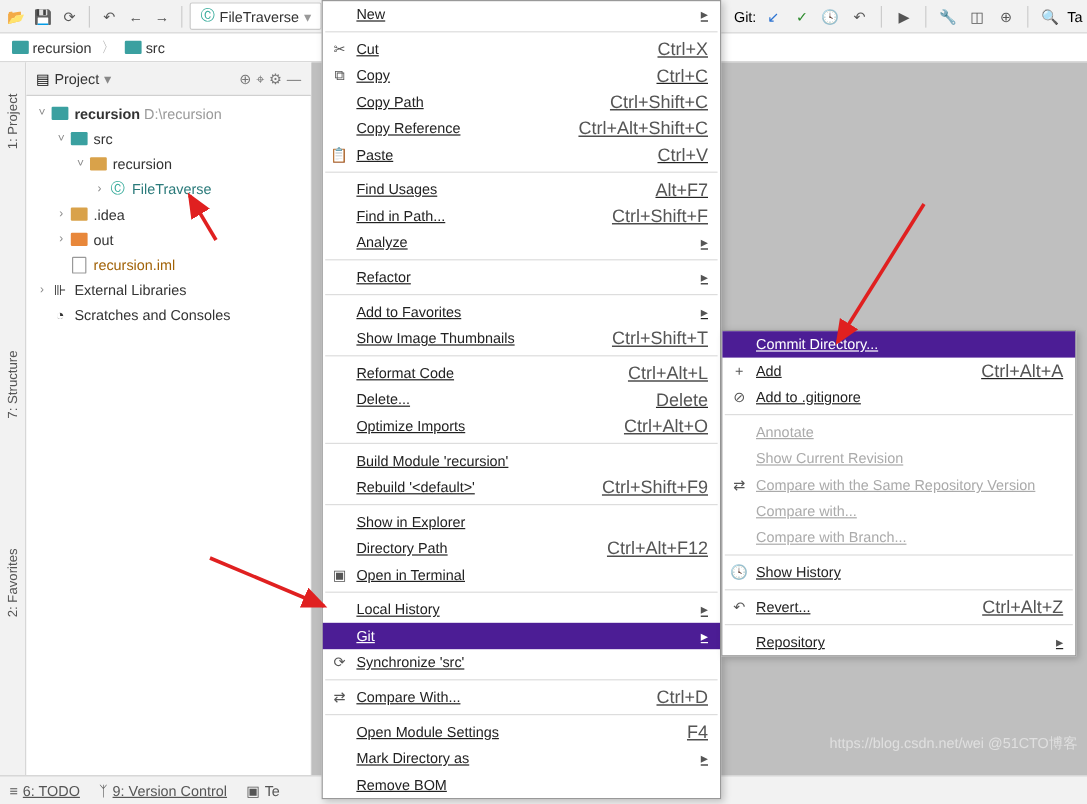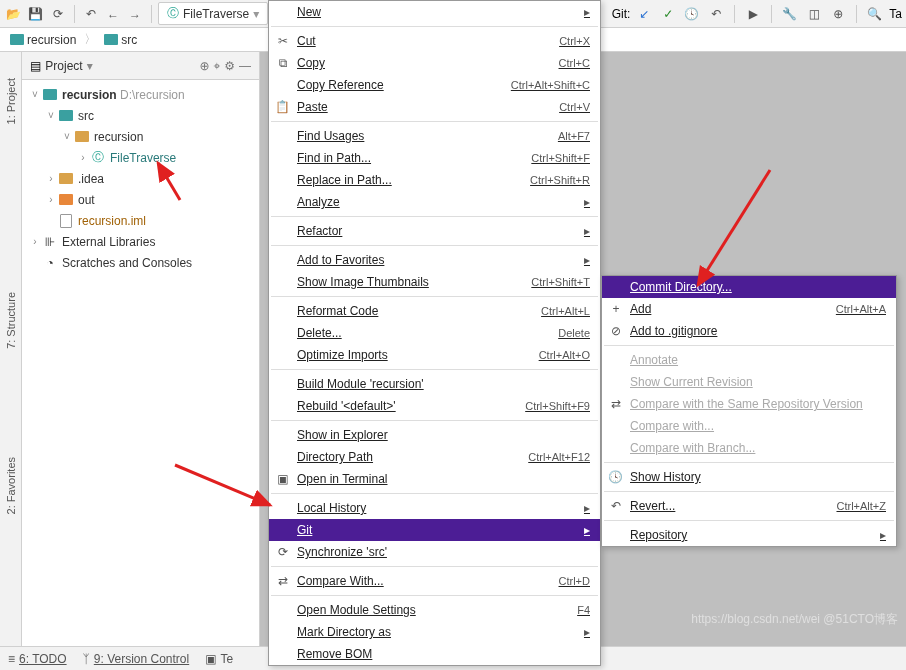--- a/index.html
+++ b/index.html
@@ -26,21 +26,21 @@
 .ind1{padding-left:22px}.ind2{padding-left:38px}.ind3{padding-left:54px}
 .muted{color:#999}
 .editor-area { flex:1; background:#bfbfbf; position:relative; display:flex; align-items:center; justify-content:center; }
 .hint { color:#333; font-size:15px; }
 .hint .lnk{ color:#2e5fb9; }
 .ctx-menu { position:absolute; background:#fff; border:1px solid #999; box-shadow:2px 2px 6px rgba(0,0,0,.2); z-index:10; }
 .ctx-menu.m1 { left:268px; top:0; width:333px; }
 .ctx-menu.m2 { left:601px; top:275px; width:296px; }
 .mi { display:flex; align-items:center; height:22px; padding:0 10px 0 28px; position:relative; color:#222;text-decoration:underline; }
 .mi .ic { position:absolute; left:6px; width:16px; text-align:center; color:#555; }
-.mi .sc { margin-left:auto; color:#555; font-size:11px; }
+.mi .sc { margin-left:auto; color:#555; font-size:15px; }
 .mi .sub { margin-left:auto; color:#555; }
 .mi.sel { background:#4c1d95; color:#fff; }
 .mi.sel .sc,.mi.sel .sub,.mi.sel .ic{ color:#fff; }
 .mi.dis { color:#aaa; }
 .msep { height:1px; background:#ddd; margin:3px 2px; }
 .statusbar { position:absolute; bottom:0; left:0; right:0; height:24px; background:#f2f2f2; border-top:1px solid #d0d0d0; display:flex; align-items:center; padding:0 8px; gap:16px; color:#555; }
 .sb-item { display:inline-flex; align-items:center; gap:4px; }
 .arrow-anno { position:absolute; pointer-events:none; z-index:20; }
 .fld-ico{width:14px;height:11px;background:#d9a24a;border-radius:1px;position:relative; }
 .fld-ico.teal{background:#3aa0a0}
@@ -187,40 +187,40 @@
       <span class="ic">✂</span>
       <span>Cut</span>
       <span class="sc">Ctrl+X</span>
     </div>
     <div class="mi">
       <span class="ic">⧉</span>
       <span>Copy</span>
       <span class="sc">Ctrl+C</span>
     </div>
     <div class="mi">
+      <span>Copy Path</span>
+      <span class="sc">Ctrl+Shift+C</span>
+    </div>
+    <div class="mi">
       <span>Copy Reference</span>
       <span class="sc">Ctrl+Alt+Shift+C</span>
     </div>
     <div class="mi">
       <span class="ic">📋</span>
       <span>Paste</span>
       <span class="sc">Ctrl+V</span>
     </div>
     <div class="msep"></div>
     <div class="mi">
       <span>Find Usages</span>
       <span class="sc">Alt+F7</span>
     </div>
     <div class="mi">
       <span>Find in Path...</span>
       <span class="sc">Ctrl+Shift+F</span>
-    </div>
-    <div class="mi">
-      <span>Replace in Path...</span>
-      <span class="sc">Ctrl+Shift+R</span>
     </div>
     <div class="mi">
       <span>Analyze</span>
       <span class="sub">▸</span>
     </div>
     <div class="msep"></div>
     <div class="mi">
       <span>Refactor</span>
       <span class="sub">▸</span>
     </div>

